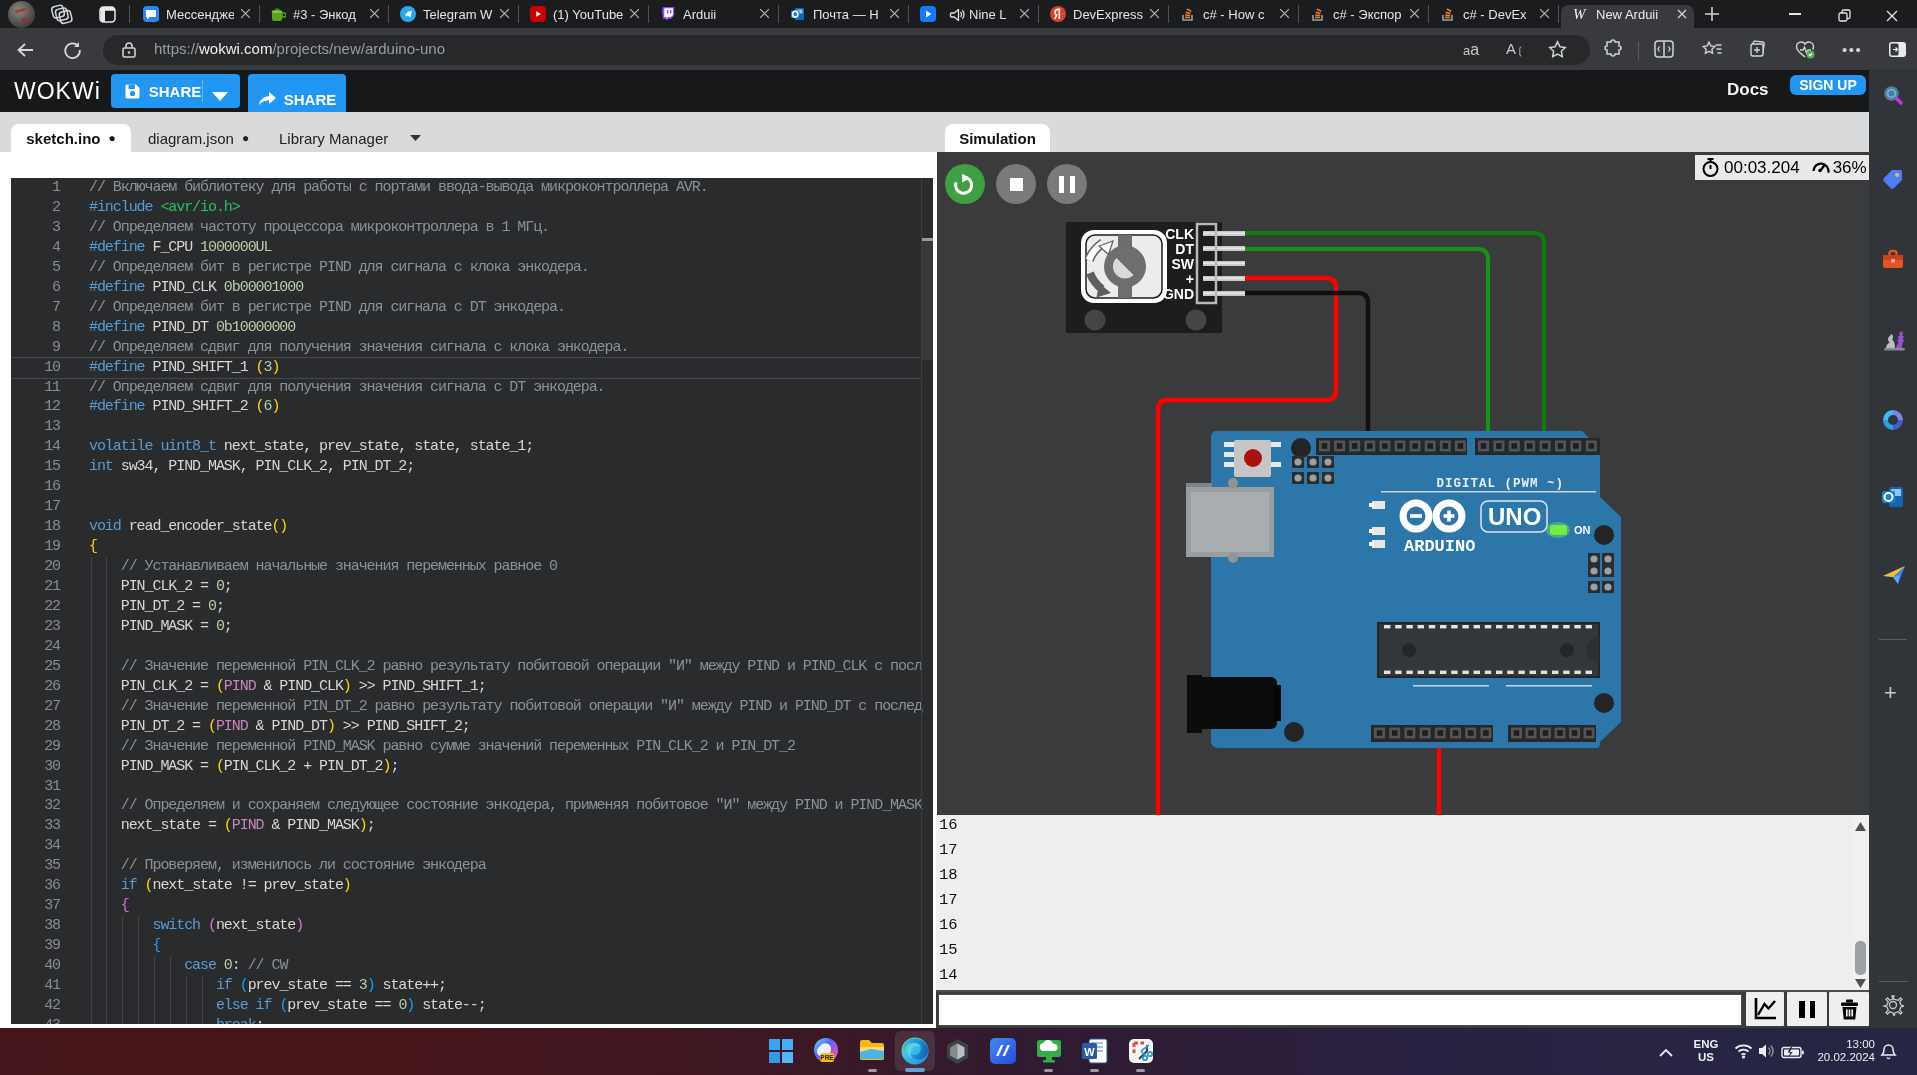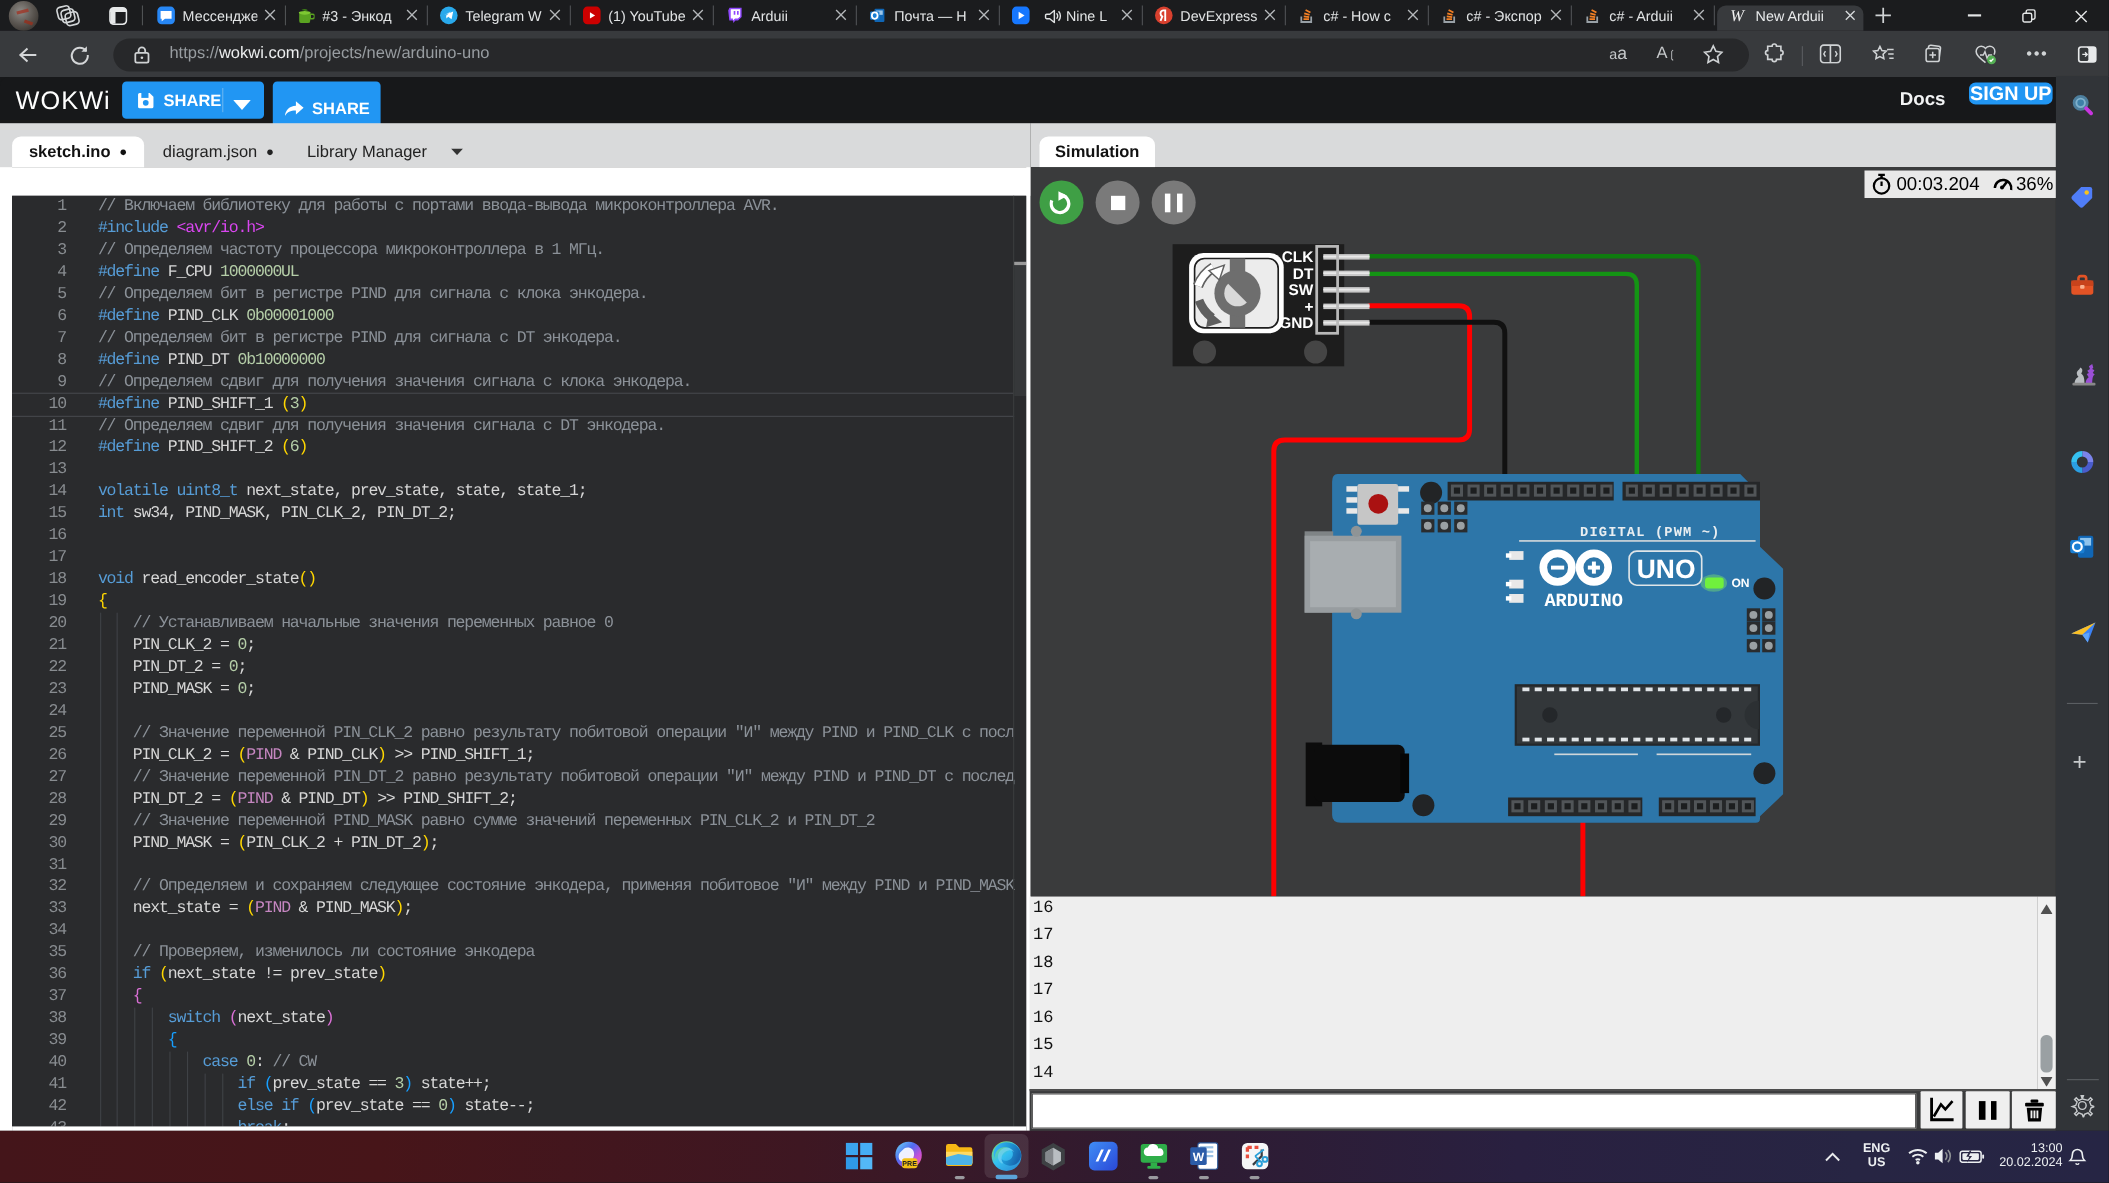--- a/index.html
+++ b/index.html
@@ -19,21 +19,21 @@
 #rstrip{position:absolute;left:937px;top:112px;width:932px;height:40px;background:#d9dadb}
 .wtab{position:absolute;top:124px;height:28px;background:#fff;border-radius:8px 8px 0 0;display:flex;align-items:center;justify-content:center;font-weight:bold;font-size:15px;color:#111}
 .itab{position:absolute;top:124px;height:28px;display:flex;align-items:center;font-size:15px;color:#222}
 #whiteband{position:absolute;left:0;top:152px;width:937px;height:26px;background:#fff}
 #editor{position:absolute;left:11px;top:178px;width:922px;height:846px;background:#2a2b2d;overflow:hidden}
 #leftwhite{position:absolute;left:0;top:152px;width:11px;height:876px;background:#fff}
 
 #code{position:absolute;left:0;top:0;width:907px;height:850px;font-family:"Liberation Mono",monospace;font-size:15px;letter-spacing:-1.07px;line-height:19.95px;color:#d6d6d6;white-space:pre}
 .ln{position:absolute;left:0;width:49px;text-align:right;color:#888c90;letter-spacing:-1.07px}
 .cl{position:absolute;left:78px;white-space:pre}
-.cm{color:#8b9198}.kw{color:#569cd6}.st{color:#d946ef}.nu{color:#b5cea8}.mc{color:#c586c0}
+.cm{color:#8b9198}.kw{color:#569cd6}.st{color:#22c55e}.nu{color:#b5cea8}.mc{color:#c586c0}
 .pg{color:#ffd700}.pp{color:#da70d6}.pb{color:#179fff}
 #escroll{position:absolute;left:921px;top:178px;width:1px;height:846px;background:#3a3c3e}
 #ethumb{position:absolute;left:922px;top:241px;width:11px;height:119px;background:#36383a}
 #divider{position:absolute;left:933px;top:152px;width:4px;height:876px;background:#fff}
 #simarea{position:absolute;left:937px;top:152px;width:932px;height:663px;background:#3a3b3c;overflow:hidden}
 #monitor{position:absolute;left:936px;top:815px;width:916px;height:175px;background:#eeeeee;font-family:"Liberation Mono",monospace;font-size:15.5px;color:#111;overflow:hidden}
 #monscroll{position:absolute;left:1852px;top:815px;width:17px;height:177px;background:#f0f0f0}
 #botrow{position:absolute;left:936px;top:990px;width:933px;height:40px;background:#3a3b3c}
 #inputbox{position:absolute;left:938px;top:994px;width:804px;height:32px;background:#fff;border:1.5px solid #4d4d4d}
 .mbtn{position:absolute;top:992px;height:34px;background:#efefef;border-radius:1px;display:flex;align-items:center;justify-content:center}
@@ -185,21 +185,21 @@
     </div>
     <div class="tsep" style="left:1428px"></div>
     <div class="tab" style="left:1430px;width:127px">
       <span class="fav"><svg width="16" height="16" viewBox="0 0 16 16">
           <path d="M3 9v5h9V9" fill="none" stroke="#98a0a6" stroke-width="1.6"></path>
           <rect x="5" y="10.6" width="5" height="1.6" fill="#f48024"></rect>
           <rect x="5.2" y="8.4" width="5" height="1.6" fill="#f48024" transform="rotate(6 7.7 9.2)"></rect>
           <rect x="5.6" y="6" width="5" height="1.6" fill="#f48024" transform="rotate(15 8.1 6.8)"></rect>
           <rect x="6.6" y="3.4" width="5" height="1.6" fill="#f48024" transform="rotate(28 9.1 4.2)"></rect>
         </svg></span>
-      <span class="ttl">c# - Arduii</span>
+      <span class="ttl">c# - DevEx</span>
       <span class="tx"><svg width="11" height="11" viewBox="0 0 10 10">
           <path d="M1 1 9 9 M9 1 1 9" stroke="#b3b6b9" stroke-width="1.1"></path>
         </svg></span>
     </div>
     <div class="tsep" style="left:1558px"></div>
     <div class="abs" style="left:1561px;top:5px;width:133px;height:23px;background:#383a3d;border-radius:8px 8px 0 0"></div>
     <div class="tab" style="left:1561px;width:133px">
       <span class="fav" style="margin-left:12px"><svg width="16" height="16" viewBox="0 0 16 16">
           <text x="0" y="13" font-family="Liberation Serif" font-size="15" font-style="italic" fill="#f2f2f2">W</text>
         </svg></span>
@@ -283,21 +283,21 @@
     <span style="margin-right:26px">SHARE</span>
   </div>
 <div class="abs" style="left:202px;top:80px;width:1px;height:22px;background:#66b5f0"></div>
 <div class="abs" style="left:212px;top:87px"><svg width="16" height="9" viewBox="0 0 16 9">
       <path d="M0 0h16L8 9z" fill="#fff"></path>
     </svg></div>
 <div class="wbtn" style="left:248px;top:74px;width:98px;height:50px"><svg width="19" height="16" viewBox="0 0 19 16" style="margin-right:7px">
       <path d="M11 1l7 6-7 6V9.5C6 9.5 3 11 1 14.5 1.6 9 5 5.5 11 5.2z" fill="#fff"></path>
     </svg>SHARE</div>
 <div class="abs" style="left:1727px;top:80px;color:#f2f3f4;font-weight:bold;font-size:17px">Docs</div>
-<div class="wbtn" style="left:1790px;top:75px;width:76px;height:20px;border-radius:6px;font-size:18px">SIGN UP</div>
+<div class="wbtn" style="left:1790px;top:75px;width:76px;height:20px;border-radius:6px;font-size:14px">SIGN UP</div>
 <div id="lstrip"></div>
 <div id="rstrip"></div>
 <div class="wtab" style="left:11px;width:120px">sketch.ino<span style="font-size:12px;margin-left:8px">●</span></div>
 <div class="itab" style="left:148px">diagram.json<span style="font-size:12px;margin-left:8px">●</span></div>
 <div class="itab" style="left:279px">Library Manager<svg width="11" height="6" viewBox="0 0 11 6" style="margin-left:22px">
       <path d="M0 0h11L5.5 6z" fill="#333"></path>
     </svg></div>
 <div class="wtab" style="left:945px;width:105px">Simulation</div>
 <div id="whiteband"></div>
 <div id="leftwhite"></div>

